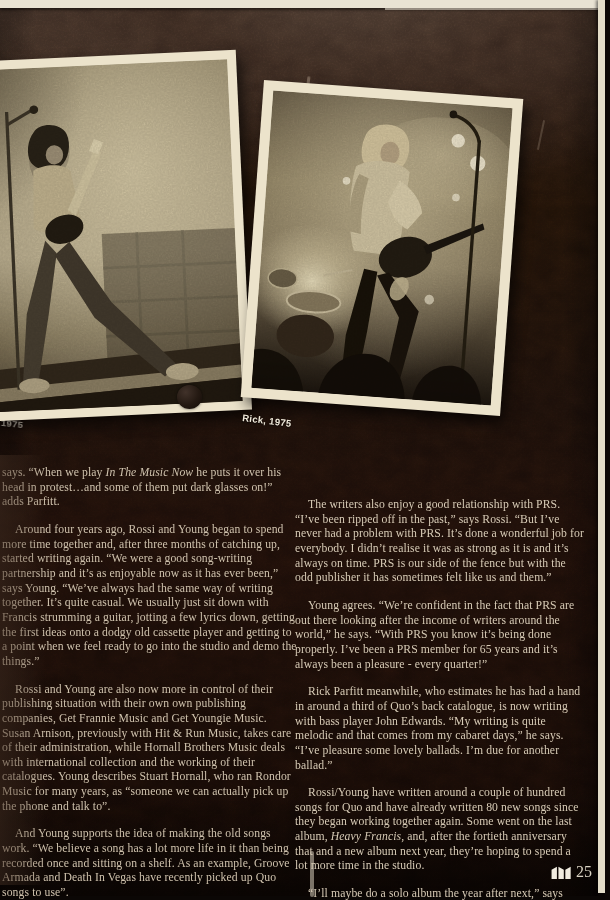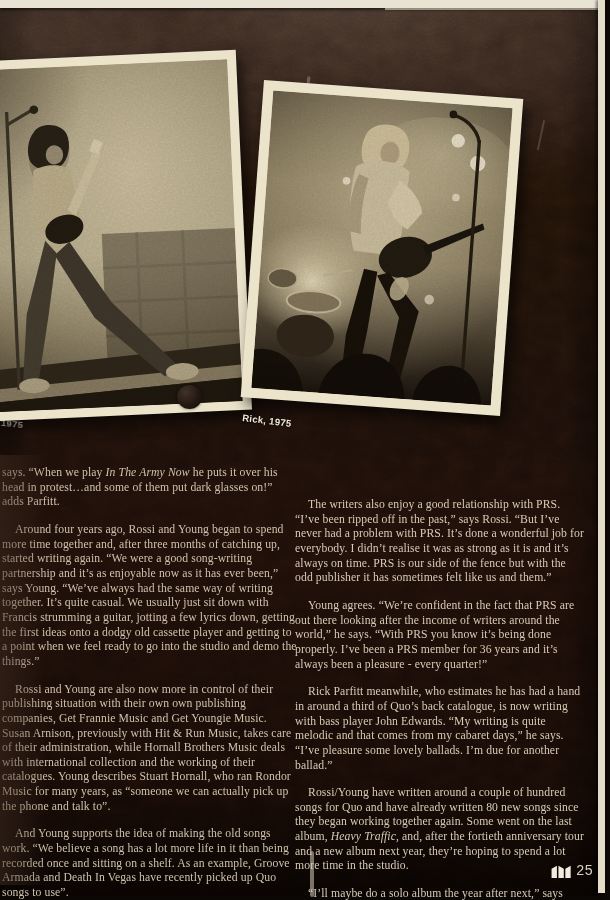--- a/index.html
+++ b/index.html
@@ -60,21 +60,21 @@
   .col p{margin:0 0 13px 0;}
   .col p.indent{text-indent:13px;}
   .col i{font-style:italic;}
 
   .wear{position:absolute;left:0;top:455px;width:46px;height:430px;pointer-events:none;
     background:linear-gradient(90deg,rgba(64,44,32,.55) 0%,rgba(64,44,32,.3) 50%,rgba(64,44,32,0) 100%);}
 
   
   .footer{position:absolute;left:551px;top:863px;display:flex;align-items:center;gap:4px;}
   .footer svg{display:block;}
-  .pagenum{color:#d9d2c2;font-family:Liberation Mono, monospace;font-size:14px;}
+  .pagenum{color:#d9d2c2;font-family:Liberation Serif, serif;font-size:16px;}
 </style>
 </head>
 <body>
 
 <div class="canvas">
 
   <div class="page">
     <svg class="leather" xmlns="http://www.w3.org/2000/svg">
       <filter id="lth">
           <feTurbulence type="fractalNoise" baseFrequency="0.045 0.06" numOctaves="5" seed="3"></feTurbulence>
@@ -219,31 +219,31 @@
     </svg>
   </div>
 
   <div class="sticker"></div>
   <div class="scratch s3"></div>
 
   <div class="cap cap-left">1975</div>
   <div class="cap cap-right">Rick, 1975</div>
 
   <div class="col col-left">
-    <p class="p"><span>says. “When we play </span><i>In The Army Now</i><span> he puts it over his head in protest…and some of them put dark glasses on!” adds Parfitt.</span></p>
+    <p class="p"><span>says. “When we play </span><i>In The Music Now</i><span> he puts it over his head in protest…and some of them put dark glasses on!” adds Parfitt.</span></p>
     <p class="p indent">Around four years ago, Rossi and Young began to spend more time together and, after three months of catching up, started writing again. “We were a good song-writing partnership and it’s as enjoyable now as it has ever been,” says Young. “We’ve always had the same way of writing together. It’s quite casual. We usually just sit down with Francis strumming a guitar, jotting a few lyrics down, getting the first ideas onto a dodgy old cassette player and getting to a point when we feel ready to go into the studio and demo the things.”</p>
     <p class="p indent">Rossi and Young are also now more in control of their publishing situation with their own own publishing companies, Get Frannie Music and Get Youngie Music. Susan Arnison, previously with Hit &amp; Run Music, takes care of their administration, while Hornall Brothers Music deals with international collection and the working of their catalogues. Young describes Stuart Hornall, who ran Rondor Music for many years, as “someone we can actually pick up the phone and talk to”.</p>
     <p class="p indent">And Young supports the idea of making the old songs work. “We believe a song has a lot more life in it than being recorded once and sitting on a shelf. As an example, Groove Armada and Death In Vegas have recently picked up Quo songs to use”.</p>
   </div>
 
   <div class="col col-right">
     <p class="p indent">The writers also enjoy a good relationship with PRS. “I’ve been ripped off in the past,” says Rossi. “But I’ve never had a problem with PRS. It’s done a wonderful job for everybody. I didn’t realise it was as strong as it is and it’s always on time. PRS is our side of the fence but with the odd publisher it has sometimes felt like us and them.”</p>
-    <p class="p indent">Young agrees. “We’re confident in the fact that PRS are out there looking after the income of writers around the world,” he says. “With PRS you know it’s being done properly. I’ve been a PRS member for 36 years and it’s always been a pleasure - every quarter!”</p>
+    <p class="p indent">Young agrees. “We’re confident in the fact that PRS are out there looking after the income of writers around the world,” he says. “With PRS you know it’s being done properly. I’ve been a PRS member for 65 years and it’s always been a pleasure - every quarter!”</p>
     <p class="p indent">Rick Parfitt meanwhile, who estimates he has had a hand in around a third of Quo’s back catalogue, is now writing with bass player John Edwards. “My writing is quite melodic and that comes from my cabaret days,” he says. “I’ve pleasure some lovely ballads. I’m due for another ballad.”</p>
-    <p class="p indent"><span>Rossi/Young have written around a couple of hundred songs for Quo and have already written 80 new songs since they began working together again. Some went on the last album, </span><i>Heavy Traffic</i><span>, and, after the fortieth anniversary tour and a new album next year, they’re hoping to spend a lot more time in the studio.</span></p>
+    <p class="p indent"><span>Rossi/Young have written around a couple of hundred songs for Quo and have already written 80 new songs since they began working together again. Some went on the last album, </span><i>Heavy Francis</i><span>, and, after the fortieth anniversary that and a new album next year, they’re hoping to spend a lot more time in the studio.</span></p>
     <p class="p indent">“I’ll maybe do a solo album the year after next,” says Rossi. “I don’t care who buys it; I just need to make it.”</p>
   </div>
 
   <div class="wear"></div>
 
   <div class="footer">
     <svg width="21" height="13" viewBox="0 0 26 17" xmlns="http://www.w3.org/2000/svg">
       <path fill="#f1ece0" d="M0 5 7 1 7 17 0 17Z M9 1 16 5 16 17 9 17Z M18 5 25 1 25 17 18 17Z"></path>
     </svg>
     <span class="pagenum">25</span>

